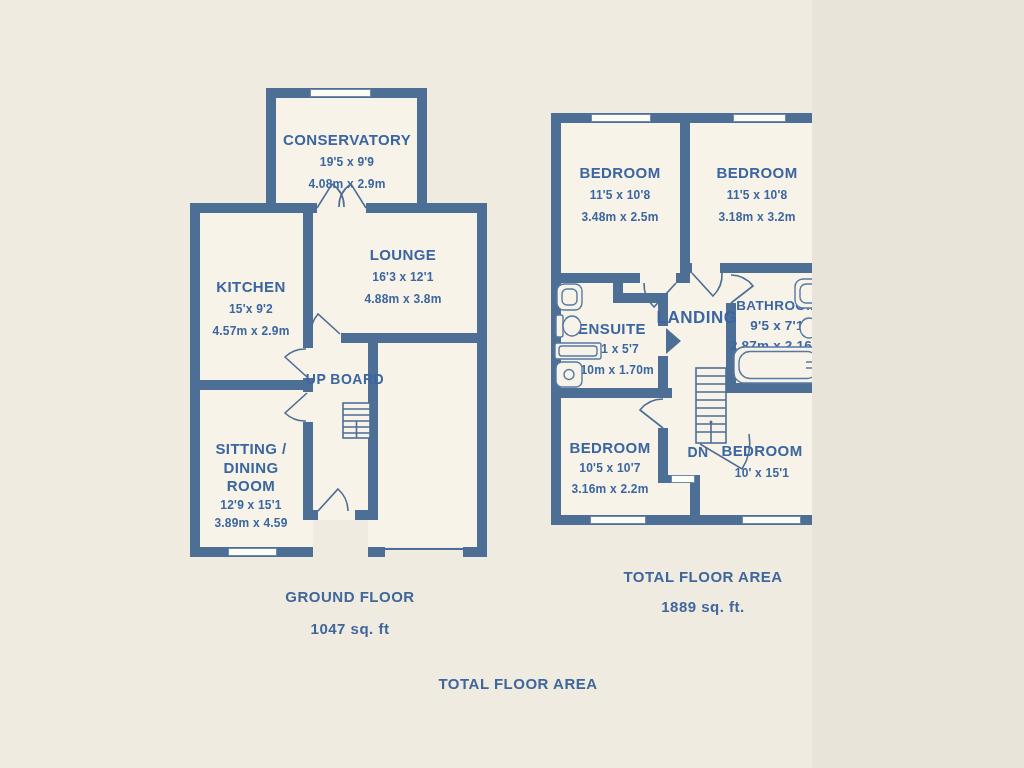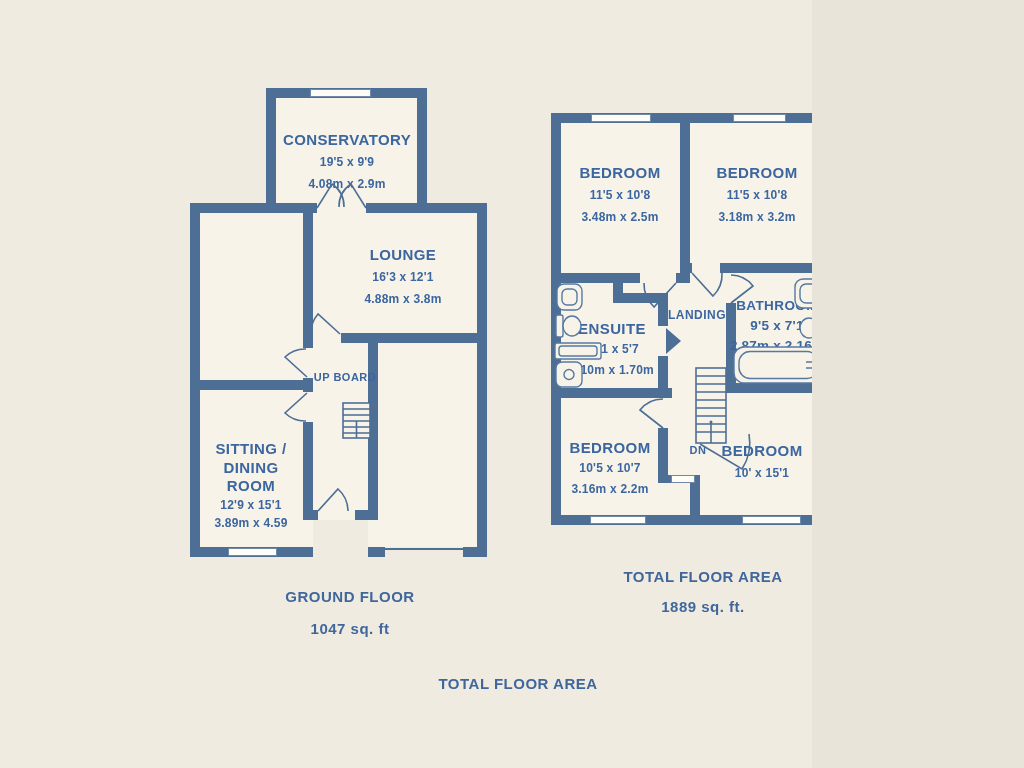--- a/index.html
+++ b/index.html
@@ -19,21 +19,21 @@
   }
   .label .nm  { font-size:15px; letter-spacing:0.4px; }
   .label .dim { font-size:12px; letter-spacing:0.2px; }
   .label.tight { line-height:18.5px; }
   .label.lh21 { line-height:21px; }
   .label.small13 .nm { font-size:13.5px; }
   .label.small13 .dim { font-size:13.5px; }
   .label.small13 { line-height:20px; }
   .tinylabel {
     position:absolute; transform:translateX(-50%);
-    color:#3b66a0; font-weight:700; font-size:11px; letter-spacing:0.5px; white-space:nowrap;
+    color:#3b66a0; font-weight:700; font-size:14px; letter-spacing:0.5px; white-space:nowrap;
   }
   .caption {
     position:absolute; transform:translateX(-50%); text-align:center;
     color:#40679c; font-weight:700; font-size:15px; letter-spacing:0.5px; white-space:nowrap;
   }
 </style>
 </head>
 <body>
 
 <div class="stage">
@@ -96,20 +96,25 @@
     <div class="window" style="left:742px;top:516px;width:59px;height:8px;"></div>
     <div class="window" style="left:671px;top:475px;width:24px;height:8px;"></div>
   </div>
 
   <div class="label" style="left:347px;top:129px;">
     <div class="nm">CONSERVATORY</div>
     <div class="dim">19'5 x 9'9</div>
     <div class="dim">4.08m x 2.9m</div>
   </div>
 
+  <div class="label" style="left:251px;top:276px;">
+    <div class="nm">KITCHEN</div>
+    <div class="dim">15'x 9'2</div>
+    <div class="dim">4.57m x 2.9m</div>
+  </div>
 
   <div class="label" style="left:395px;top:244px;margin-left:8px;">
     <div class="nm">LOUNGE</div>
     <div class="dim">16'3 x 12'1</div>
     <div class="dim">4.88m x 3.8m</div>
   </div>
 
   <div class="label tight" style="left:251px;top:440px;">
     <div class="nm">SITTING /</div>
     <div class="nm">DINING</div>
@@ -135,21 +140,21 @@
     <div class="dim">11'5 x 10'8</div>
     <div class="dim">3.18m x 3.2m</div>
   </div>
 
   <div class="label lh21" style="left:612px;top:318px;">
     <div class="nm">ENSUITE</div>
     <div class="dim">6'11 x 5'7</div>
     <div class="dim">2.10m x 1.70m</div>
   </div>
 
-  <div class="tinylabel" style="left:697px;top:308px;font-size:12px;">LANDING</div>
+  <div class="tinylabel" style="left:697px;top:308px;font-size:17px;">LANDING</div>
 
   <div class="label small13" style="left:777px;top:296px;">
     <div class="nm">BATHROOM</div>
     <div class="dim">9'5 x 7'1</div>
     <div class="dim">2.87m x 2.16m</div>
   </div>
 
   <div class="label lh21" style="left:610px;top:437px;">
     <div class="nm">BEDROOM</div>
     <div class="dim">10'5 x 10'7</div>

